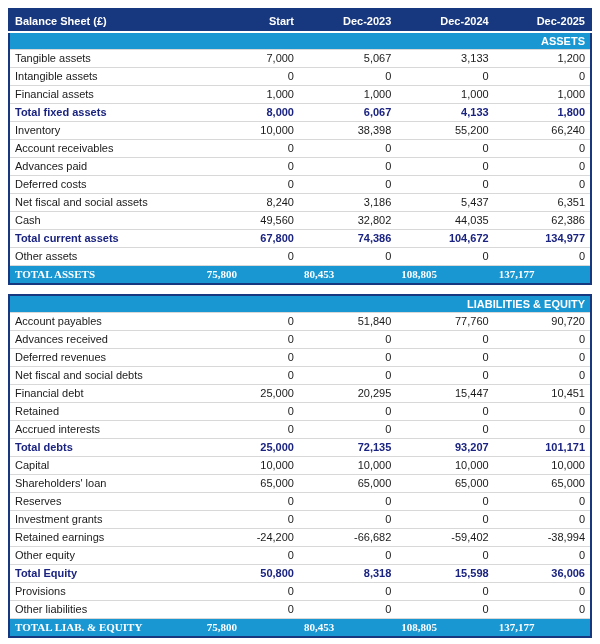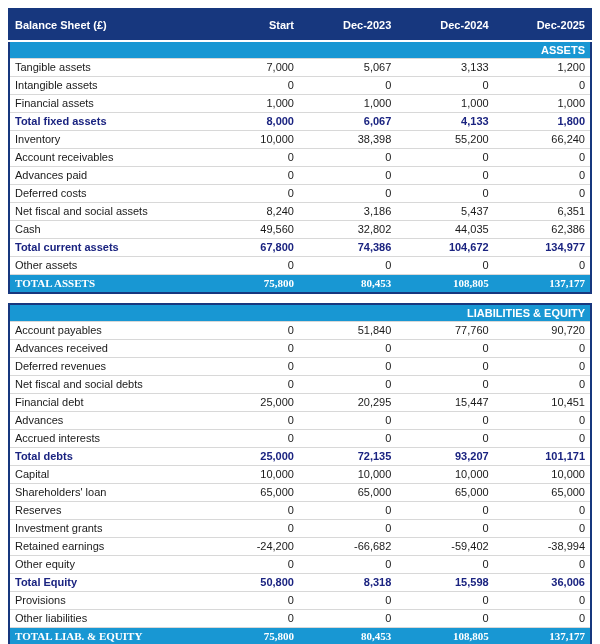--- a/index.html
+++ b/index.html
@@ -29,21 +29,21 @@
     font-size:11px;
     vertical-align:middle;
     padding:0 5px;
     white-space:nowrap;
     overflow:hidden;
   }
   .head-row th{
     background:var(--navy);
     color:#fff;
     font-weight:bold;
-    height:32px;
+    height:23px;
     border-bottom:2px solid #fff;
     text-align:right;
   }
   .head-row th.label{text-align:left;}
   .section-row td{
     background:var(--blue);
     color:#fff;
     font-weight:bold;
     height:17px;
     text-align:right;
@@ -60,21 +60,21 @@
     color:var(--subtotal);
   }
   .total-row td{
     background:var(--blue);
     color:#fff;
     font-weight:bold;
     height:19px;
     border-top:1px solid var(--grid);
     font-family:Liberation Serif, serif;
   }
-  .total-row td.num{text-align:right;}
+  .total-row td.num{}
 </style>
 </head>
 <body>
 
 <div class="sheet">
 
   <table class="block">
     <colgroup>
       <col class="c-label">
         <col class="c-num">
@@ -236,21 +236,21 @@
           <td class="num">0</td>
         </tr>
         <tr class="data-row">
           <td class="label">Financial debt</td>
           <td class="num">25,000</td>
           <td class="num">20,295</td>
           <td class="num">15,447</td>
           <td class="num">10,451</td>
         </tr>
         <tr class="data-row">
-          <td class="label">Advances</td>
+          <td class="label">Retained</td>
           <td class="num">0</td>
           <td class="num">0</td>
           <td class="num">0</td>
           <td class="num">0</td>
         </tr>
         <tr class="data-row">
           <td class="label">Accrued interests</td>
           <td class="num">0</td>
           <td class="num">0</td>
           <td class="num">0</td>

